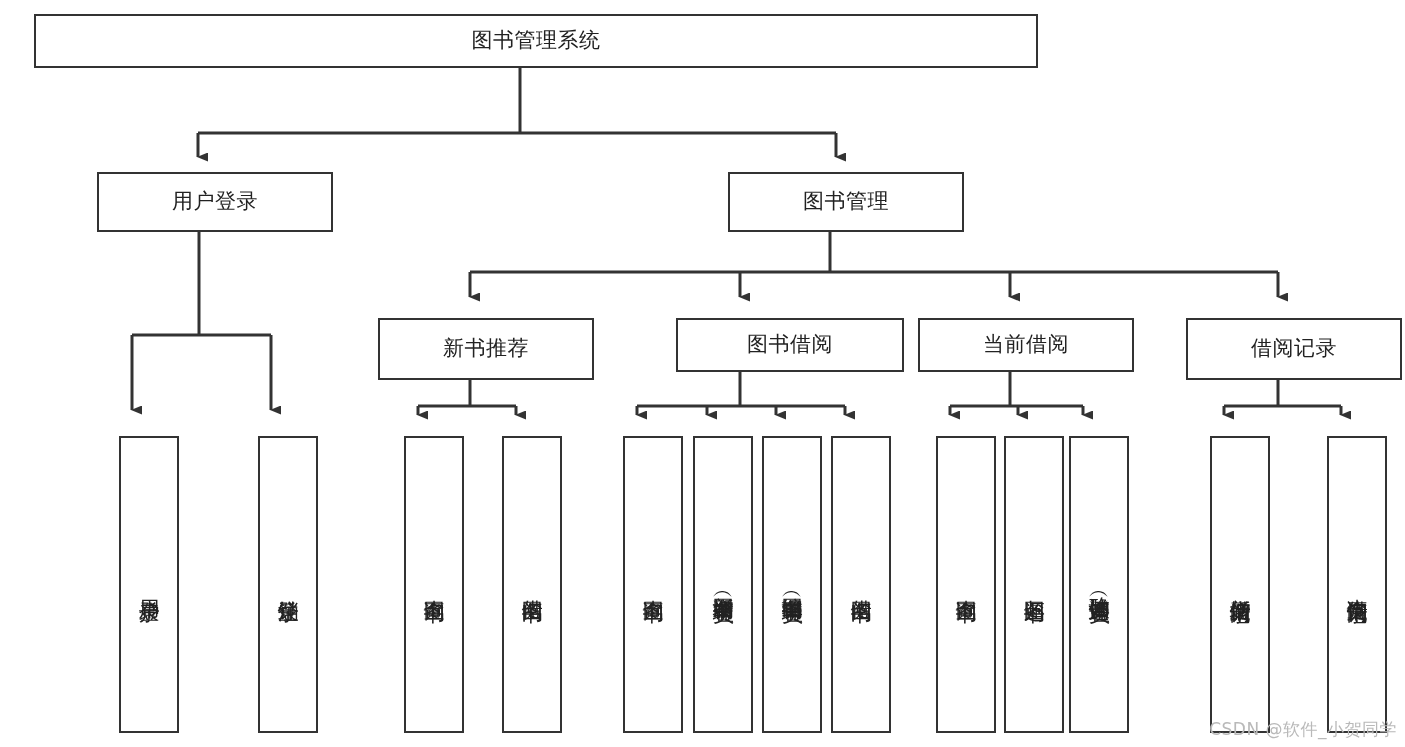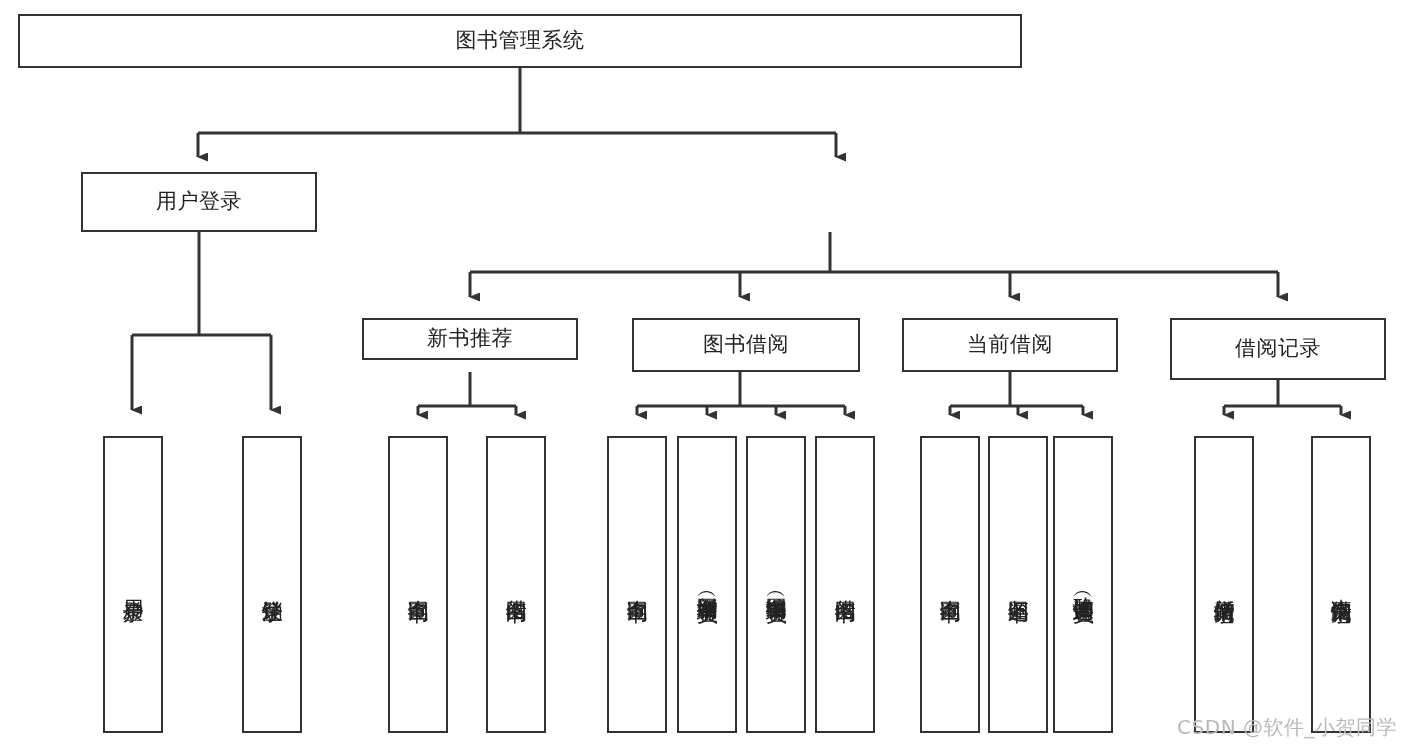--- a/index.html
+++ b/index.html
@@ -22,20 +22,21 @@
   }
   .node {
     position: absolute;
     box-sizing: border-box;
     background: #ffffff;
     border: 2px solid #333333;
     display: flex;
     align-items: center;
     justify-content: center;
     color: #222222;
+    margin-left: 16px;
   }
   .node-h {
     font-size: 21px;
     line-height: 1.2;
     letter-spacing: 0.5px;
   }
   .node-v {
     writing-mode: vertical-rl;
     text-orientation: upright;
     font-size: 21px;
@@ -57,21 +58,21 @@
     left: 0;
     top: 0;
     width: 1405px;
     height: 747px;
     pointer-events: none;
   }
   .watermark {
     position: absolute;
     right: 8px;
     bottom: 6px;
-    font-size: 20px;
+    font-size: 17px;
     color: #b9b9b9;
     letter-spacing: 0.5px;
     white-space: nowrap;
   }
 </style>
 </head>
 <body>
 
 <div id="diagram-root">
 
@@ -125,25 +126,28 @@
     </g>
   </svg>
 
   <div class="node node-h" style="left:18px; top:14px; width:1004px; height:54px;">
     <span class="node-label">图书管理系统</span>
   </div>
 
   <div class="node node-h" style="left:81px; top:172px; width:236px; height:60px;">
     <span class="node-label">用户登录</span>
   </div>
-
-  <div class="node node-h" style="left:362px; top:318px; width:216px; height:42px;">
+  <div class="node node-h" style="left:712px; top:172px; width:236px; height:60px;">
+    <span class="node-label">图书管理</span>
+  </div>
+
+  <div class="node node-h" style="left:362px; top:318px; width:216px; height:62px;">
     <span class="node-label">新书推荐</span>
   </div>
-  <div class="node node-h" style="left:632px; top:318px; width:228px; height:54px;">
+  <div class="node node-h" style="left:660px; top:318px; width:228px; height:54px;">
     <span class="node-label">图书借阅</span>
   </div>
   <div class="node node-h" style="left:902px; top:318px; width:216px; height:54px;align-items:center;">
     <span class="node-label">当前借阅</span>
   </div>
   <div class="node node-h" style="left:1170px; top:318px; width:216px; height:62px;">
     <span class="node-label">借阅记录</span>
   </div>
 
   <div class="node node-v" style="left:103px; top:436px; width:60px; height:297px;">

